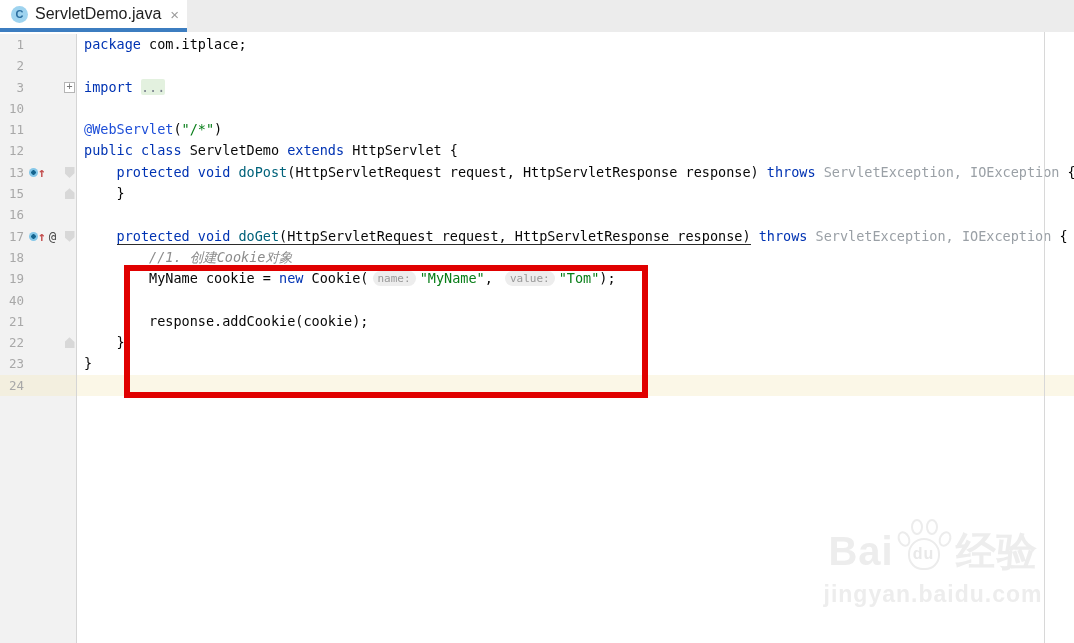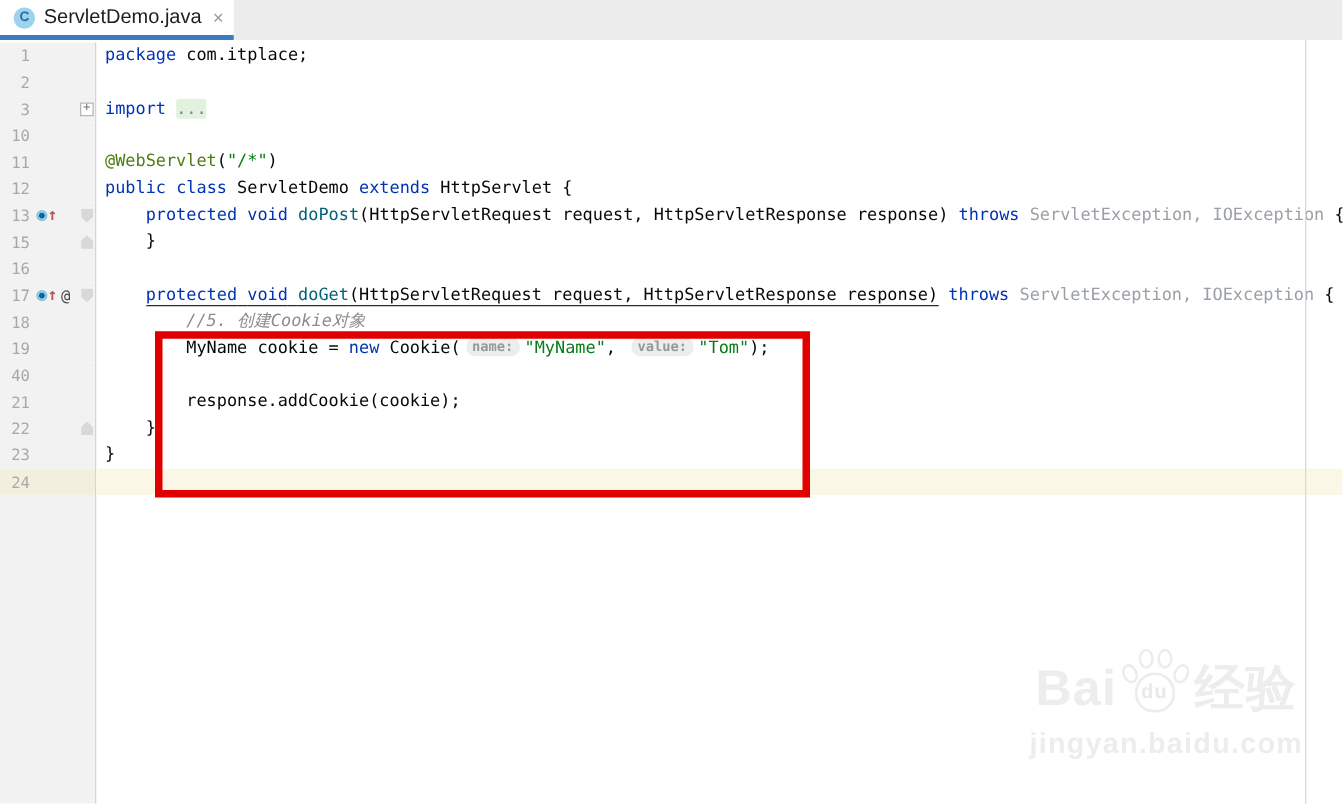--- a/index.html
+++ b/index.html
@@ -26,24 +26,24 @@
   .gicons{flex:1;display:flex;align-items:center;padding-left:5px;gap:2px;overflow:hidden;}
   .gfold{width:13px;flex:none;display:flex;align-items:center;justify-content:center;}
   .code{white-space:pre;padding-left:7px;color:#070707;}
   .caret .gut{background:#f3efdf;}
   .caret .code{background:#fbf7e7;flex:1;}
   .filler{flex:1;display:flex;}
   .filler .fgut{width:77px;background:#f2f2f2;border-right:1px solid #d5d5d5;box-sizing:border-box;}
 
   
   .kw{color:#0033b3;} .str{color:#067d17;} .cmt{color:#8c8c8c;font-style:italic;}
-  .ann{color:#4d7c0f;} .mth{color:#00627a;} .gry{color:#9aa0a6;} .pln{color:#070707;}
+  .ann{color:#1d4ed8;} .mth{color:#00627a;} .gry{color:#9aa0a6;} .pln{color:#070707;}
   .fold{background:#e3f1df;color:#7d8590;border-radius:2px;}
   .hint{background:#ededed;color:#999999;border-radius:8px;font-size:11px;line-height:13px;
-        padding:1px 5px;margin:0 4px;display:inline-block;vertical-align:1px;font-weight:bold;}
+        padding:1px 5px;margin:0 4px;display:inline-block;vertical-align:1px;}
   .ul{border-bottom:1.5px solid #2b2b2b;}
 
   
   .ovrc{width:9px;height:9px;border-radius:50%;flex:none;display:inline-block;
         background:radial-gradient(circle,#14648f 0 2px,#85c7e8 2.5px);}
   .arrow{color:#c34e4e;font-weight:bold;font-size:13px;margin-left:-2px;}
   .atsym{color:#474747;font-size:12.5px;margin-left:1px;}
   .foldplus{width:9px;height:9px;border:1px solid #b5b5b5;background:#fff;color:#777;
             font-size:10px;line-height:8px;text-align:center;box-sizing:content-box;}
   .fdown{width:10px;height:11px;background:#d8d8d8;clip-path:polygon(0 0,100% 0,100% 58%,50% 100%,0 58%);}
@@ -178,21 +178,21 @@
           </span>
         </div>
         <div class="code"><span class="tk pln">    </span><span class="tk kw ul">protected</span><span class="tk pln ul"> </span><span class="tk kw ul">void</span><span class="tk pln ul"> </span><span class="tk mth ul">doGet</span><span class="tk pln ul">(HttpServletRequest request, HttpServletResponse response)</span><span class="tk pln"> </span><span class="tk kw">throws</span><span class="tk pln"> </span><span class="tk gry">ServletException, IOException</span><span class="tk pln"> {</span></div>
       </div>
       <div class="row">
         <div class="gut">
           <span class="lnum">18</span>
           <span class="gicons" style="display: flex;"></span>
           <span class="gfold" style="display: flex;"></span>
         </div>
-        <div class="code"><span class="tk pln">        </span><span class="tk cmt">//5. 创建Cookie对象</span></div>
+        <div class="code"><span class="tk pln">        </span><span class="tk cmt">//1. 创建Cookie对象</span></div>
       </div>
       <div class="row">
         <div class="gut">
           <span class="lnum">19</span>
           <span class="gicons" style="display: flex;"></span>
           <span class="gfold" style="display: flex;"></span>
         </div>
         <div class="code"><span class="tk pln">        MyName cookie = </span><span class="tk kw">new</span><span class="tk pln"> Cookie(</span><span class="tk hint">name:</span><span class="tk str">"MyName"</span><span class="tk pln">, </span><span class="tk hint">value:</span><span class="tk str">"Tom"</span><span class="tk pln">);</span></div>
       </div>
       <div class="row">

